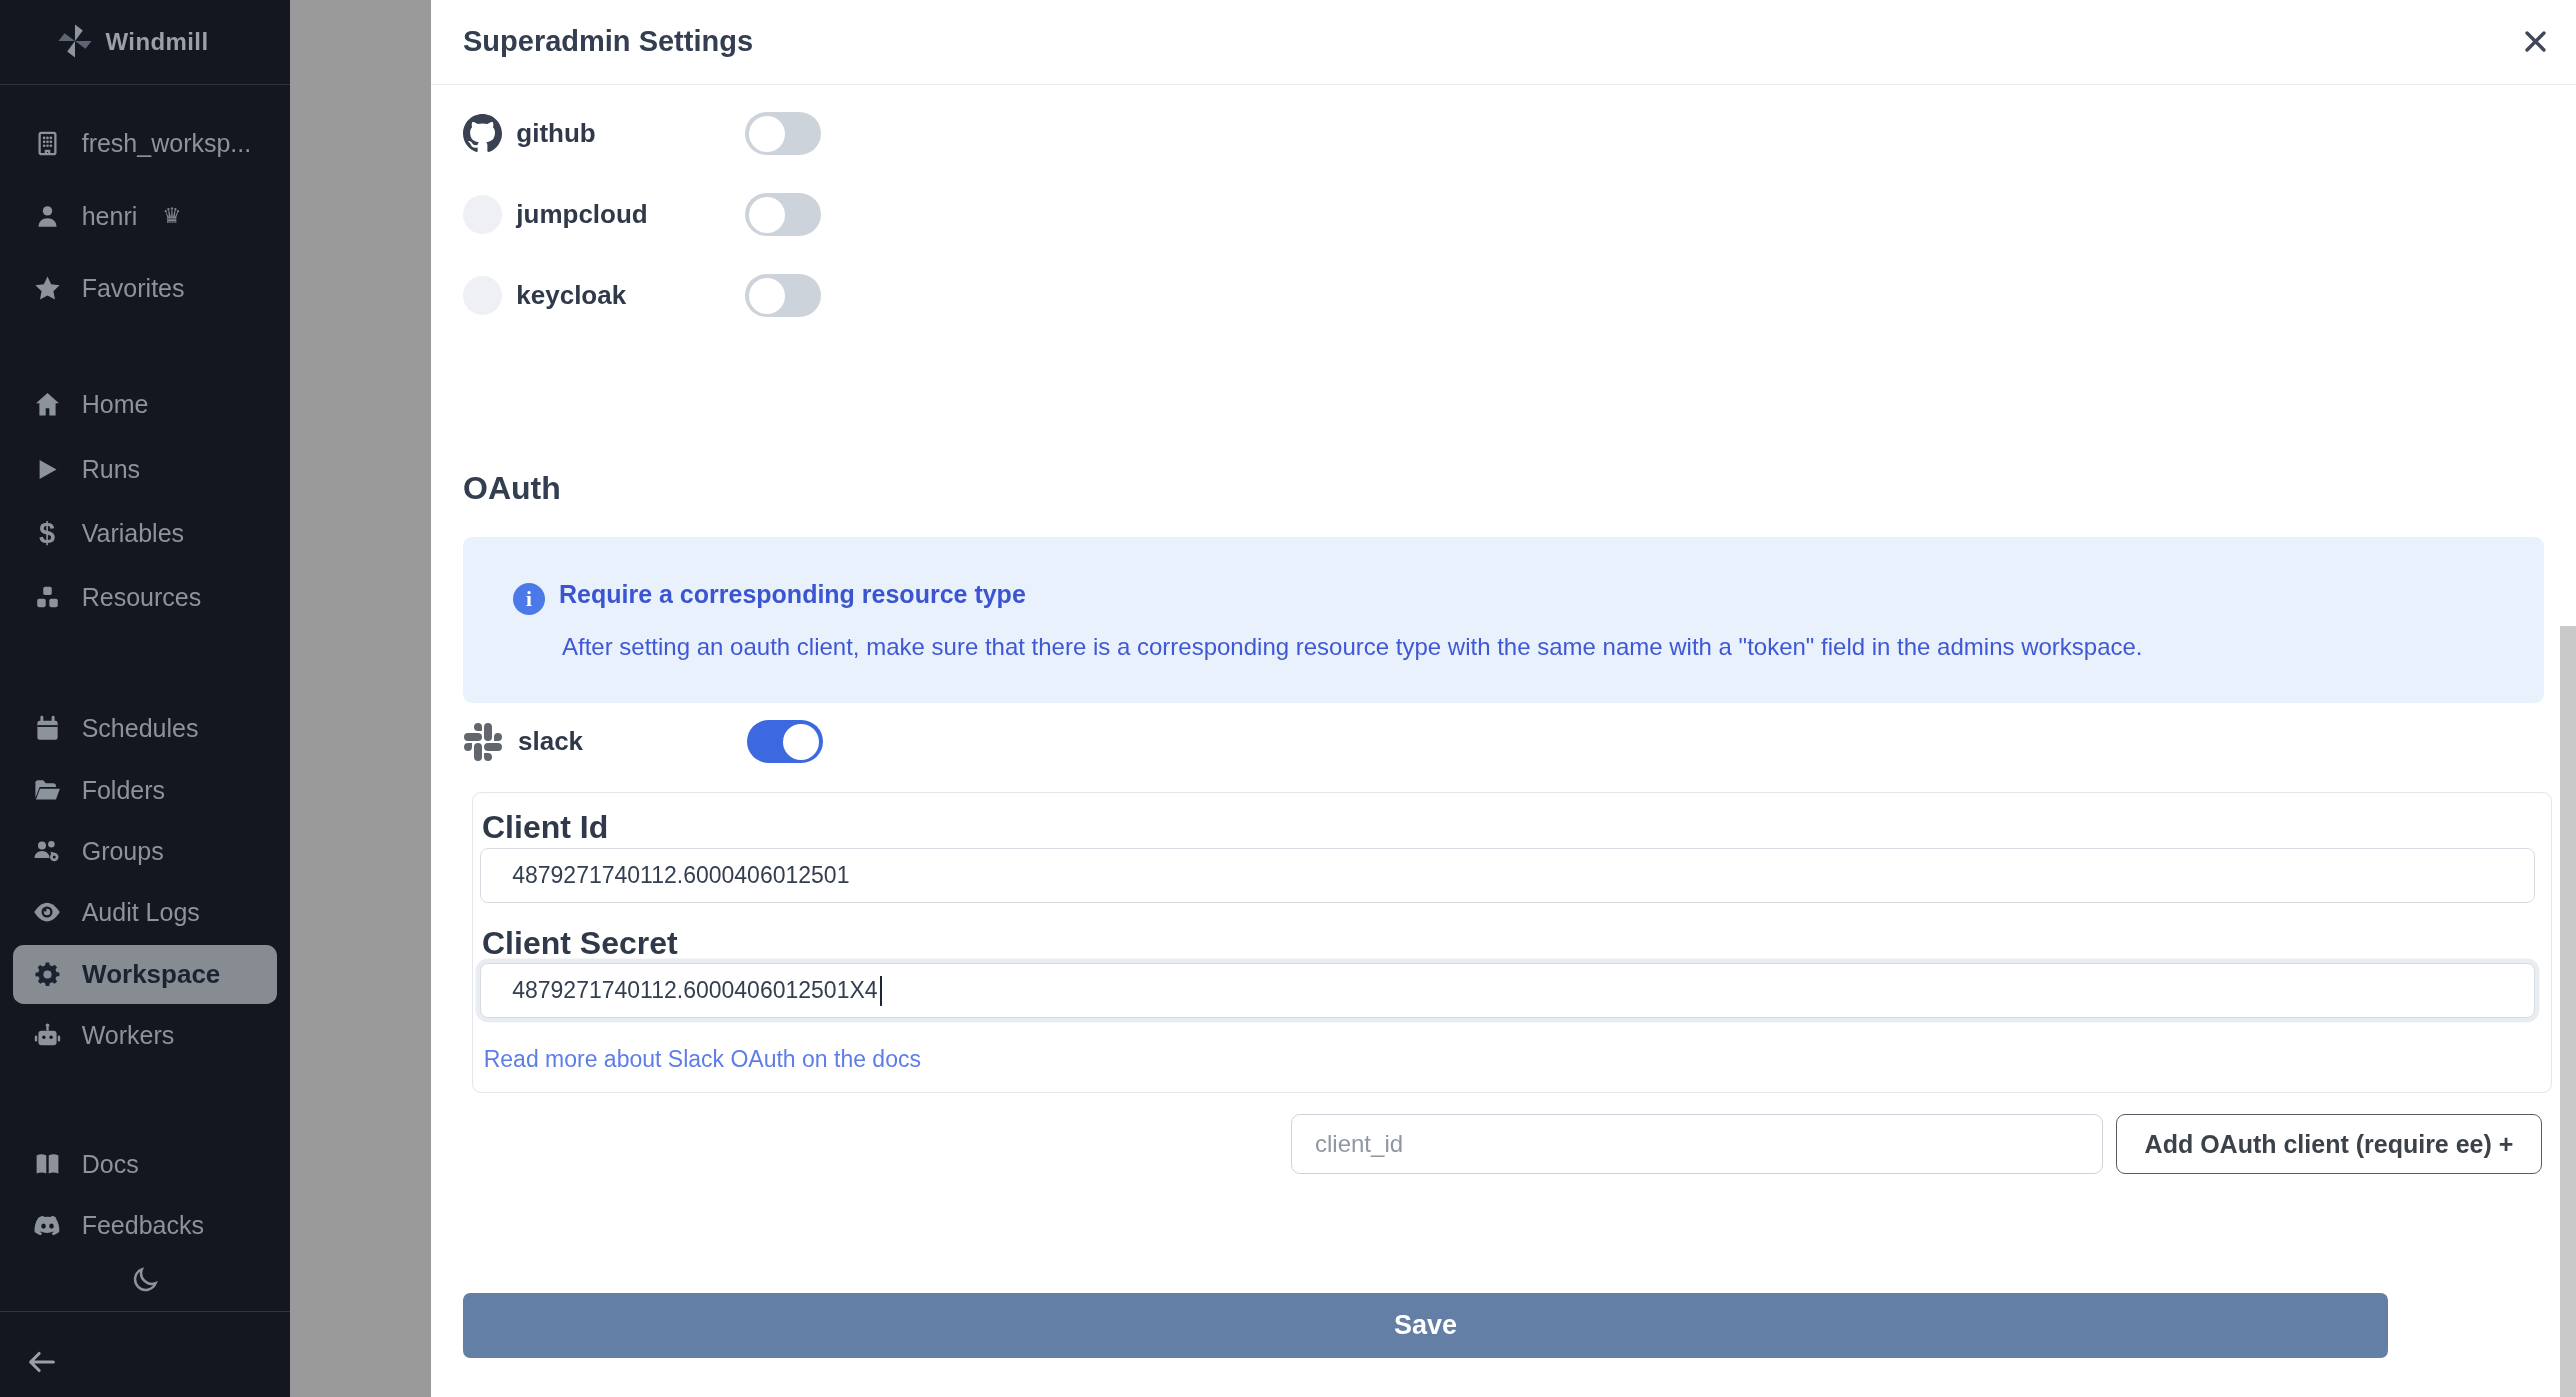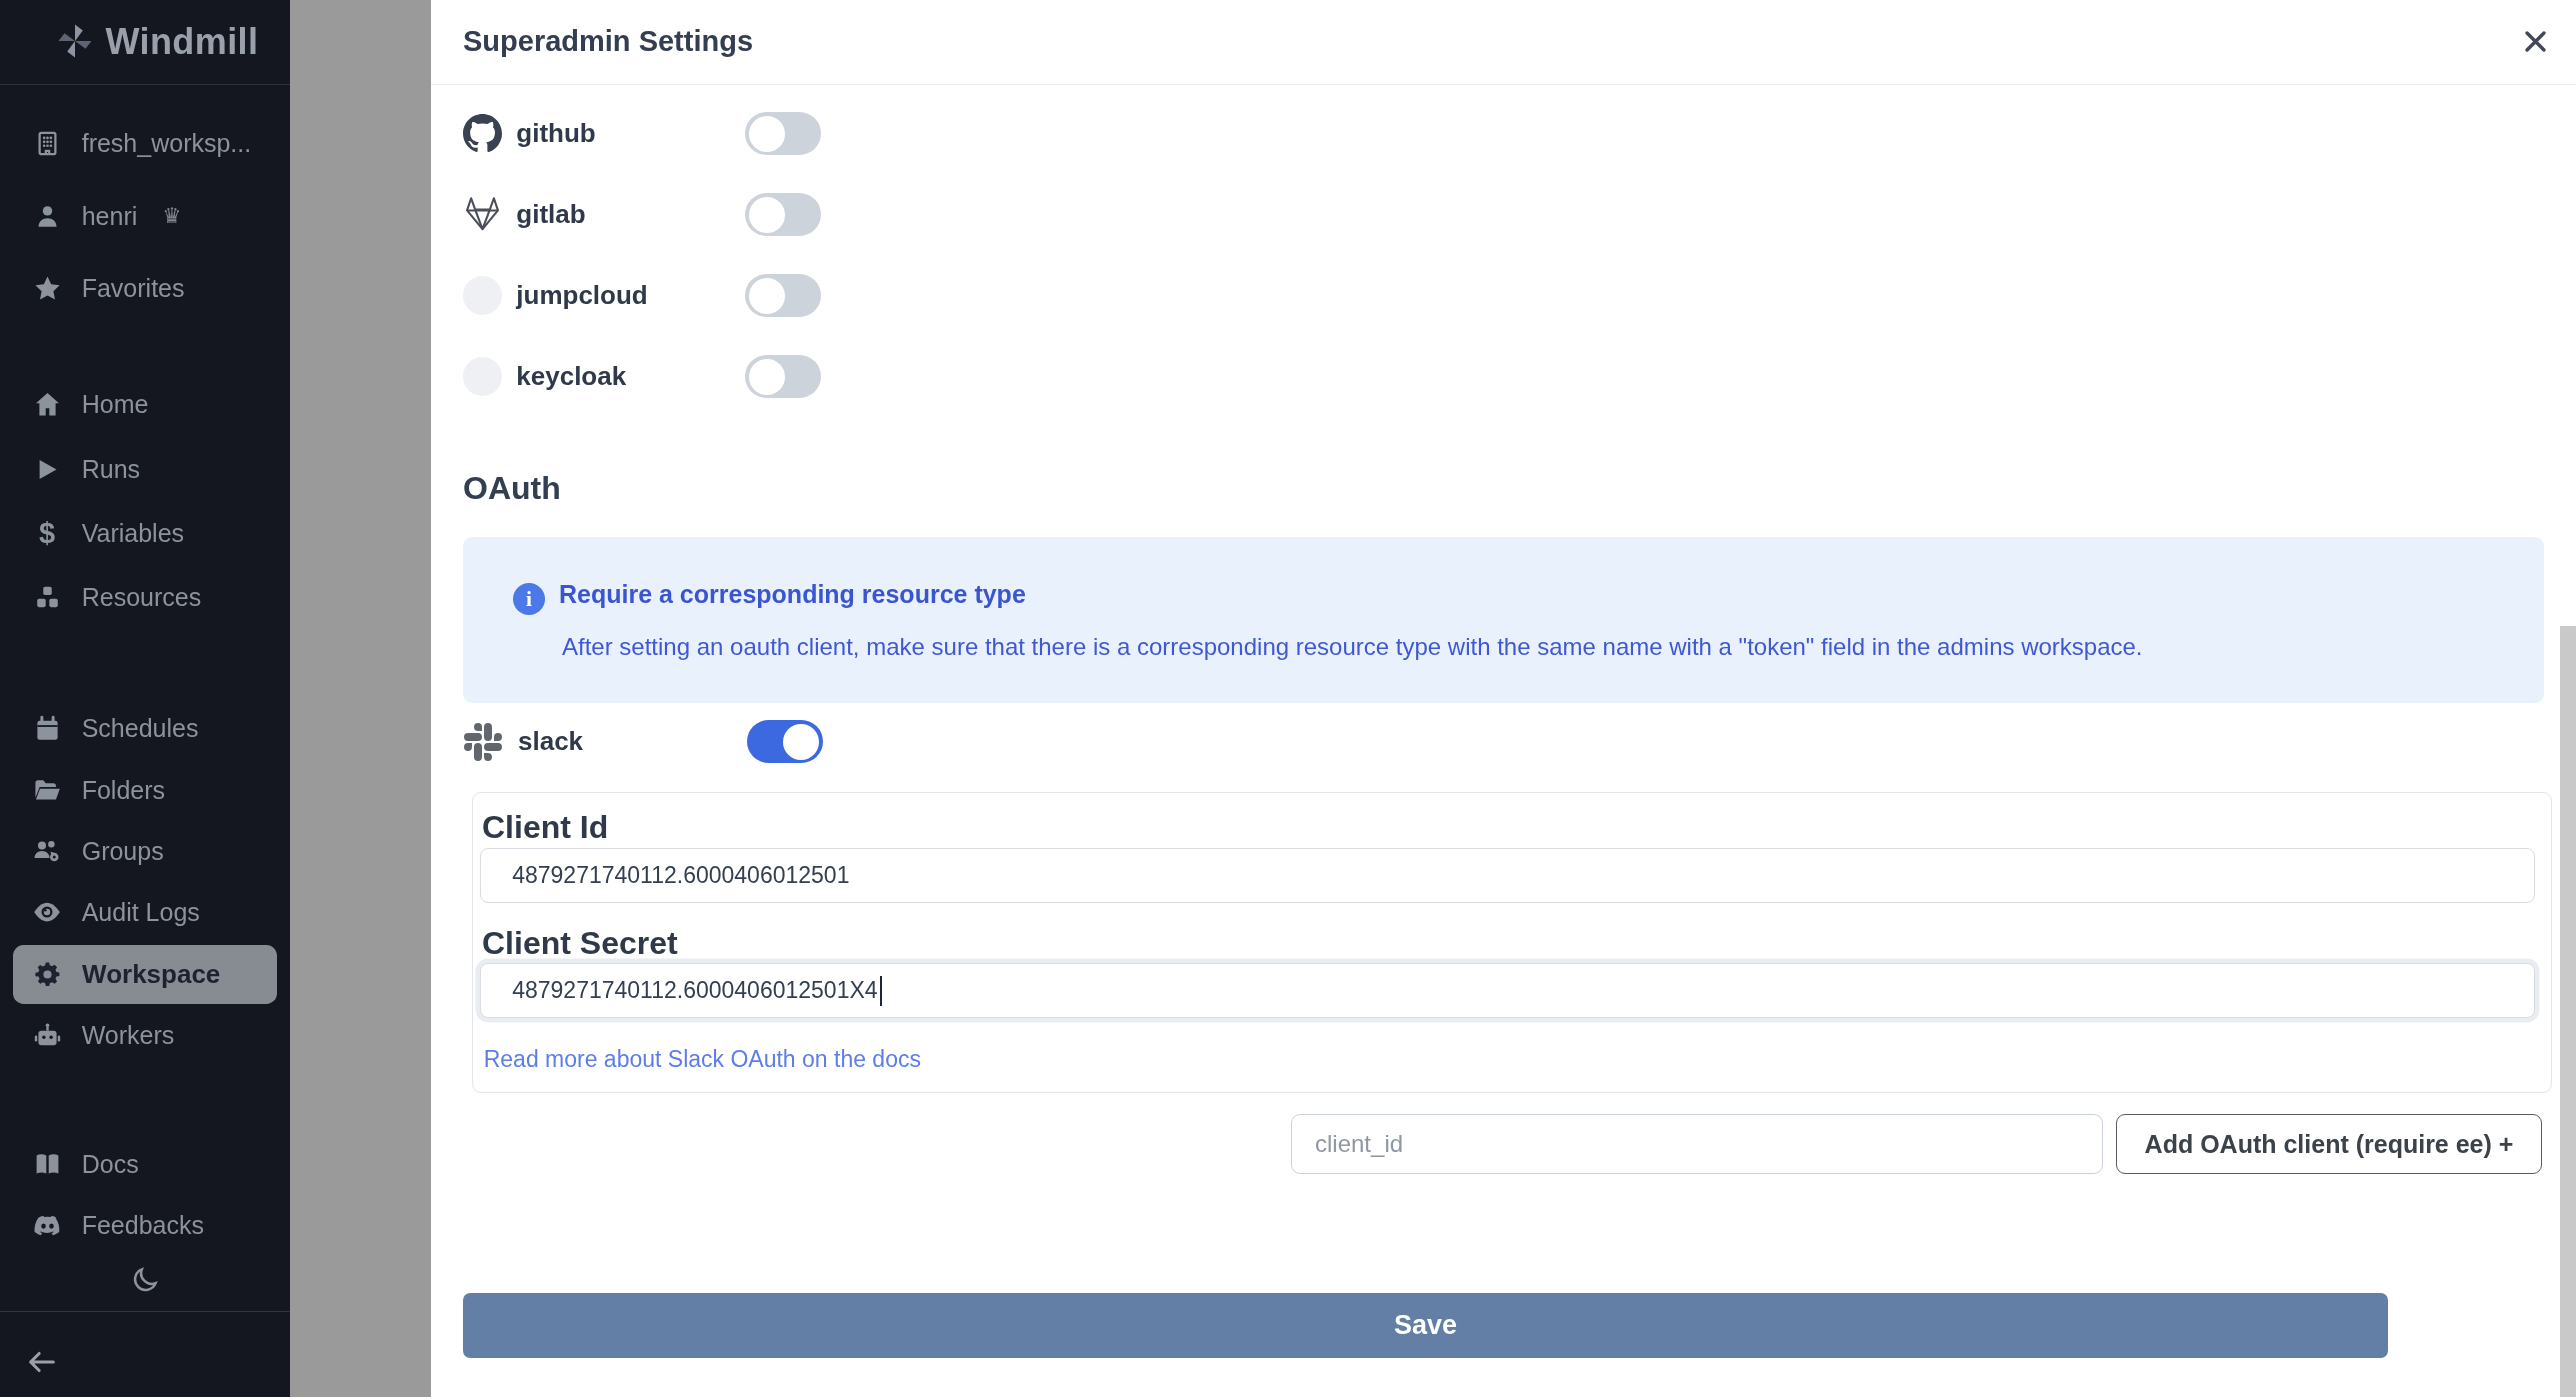--- a/index.html
+++ b/index.html
@@ -2,21 +2,21 @@
 <html style="font-size:14.3px"><head>
 <meta charset="utf-8">
 <style>
   * { margin:0; padding:0; box-sizing:border-box; }
   html,body { width:2576px; height:1397px; overflow:hidden; font-family:"Liberation Sans", sans-serif; background:#ffffff; }
   .stage { position:relative; width:2576px; height:1397px; }
 
   
   .sidebar { position:absolute; left:0; top:0; width:290px; height:1397px; background:#14171f; z-index:3; }
   .logo-row { position:absolute; left:0; top:0; width:290px; height:85px; display:flex; align-items:center; padding-left:57px; gap:12.5px; border-bottom:0.9px solid #2d323b; }
-  .logo-text { font-size:36px; font-weight:bold; color:#9aa0aa; letter-spacing:0.4px; }
+  .logo-text { font-size:24px; font-weight:bold; color:#9aa0aa; letter-spacing:0.4px; }
   .s-item { position:absolute; left:32px; height:50px; display:flex; align-items:center; gap:19.7px; color:#8d939d; font-size:25px; cursor:pointer; }
   .s-item .ic { width:30px; display:flex; justify-content:center; align-items:center; flex-shrink:0; }
   .crown { font-size:21.5px; color:#81868f; margin-left:5.4px; }
   .active-pill { position:absolute; left:13.4px; top:945px; width:264px; height:59px; background:#878b92; border-radius:10.7px; display:flex; align-items:center; gap:19.7px; padding-left:19px; color:#1c2230; font-size:26px; font-weight:bold; cursor:pointer; }
   .moon-wrap { position:absolute; left:0; top:1265px; width:290px; display:flex; justify-content:center; cursor:pointer; }
   .side-divider { position:absolute; left:0; top:1311px; width:290px; height:0.9px; background:#31353d; }
   .collapse-arrow { position:absolute; left:25px; top:1338px; height:50px; display:flex; align-items:center; cursor:pointer; }
   .dollar { font-size:29px; font-weight:bold; color:#8d939d; }
 
   
@@ -276,32 +276,20 @@
           <svg width="39" height="39" viewBox="0 0 16 16" fill="#3a4150">
               <path d="M8 0C3.58 0 0 3.58 0 8c0 3.54 2.29 6.53 5.47 7.59.4.07.55-.17.55-.38 0-.19-.01-.82-.01-1.49-2.01.37-2.53-.49-2.69-.94-.09-.23-.48-.94-.82-1.13-.28-.15-.68-.52-.01-.53.63-.01 1.08.58 1.23.82.72 1.21 1.87.87 2.33.66.07-.52.28-.87.51-1.07-1.78-.2-3.64-.89-3.64-3.95 0-.87.31-1.59.82-2.15-.08-.2-.36-1.02.08-2.12 0 0 .67-.21 2.2.82.64-.18 1.32-.27 2-.27s1.36.09 2 .27c1.53-1.04 2.2-.82 2.2-.82.44 1.1.16 1.92.08 2.12.51.56.82 1.27.82 2.15 0 3.07-1.87 3.75-3.65 3.95.29.25.54.73.54 1.48 0 1.07-.01 1.93-.01 2.2 0 .21.15.46.55.38A8.01 8.01 0 0016 8c0-4.42-3.58-8-8-8z"></path>
             </svg>
         </span>
         <span class="prov-label">github</span>
         <button class="toggle off">
             <span class="knob"></span>
           </button>
       </div>
       <div class="prov-row">
-        <span class="prov-icon">
-          <svg width="39" height="39" viewBox="0 0 24 24" fill="none" stroke="#4a4f58" stroke-width="1.3" stroke-linejoin="round">
-              <path d="M2.5 9.5L5 2l2.5 7h9L19 2l2.5 7.5L12 21z"></path>
-              <path d="M2.5 9.5h19M7.5 9L12 21M16.5 9L12 21"></path>
-            </svg>
-        </span>
-        <span class="prov-label">gitlab</span>
-        <button class="toggle off">
-            <span class="knob"></span>
-          </button>
-      </div>
-      <div class="prov-row">
         <span class="prov-icon empty"></span>
         <span class="prov-label">jumpcloud</span>
         <button class="toggle off">
             <span class="knob"></span>
           </button>
       </div>
       <div class="prov-row">
         <span class="prov-icon empty"></span>
         <span class="prov-label">keycloak</span>
         <button class="toggle off">

